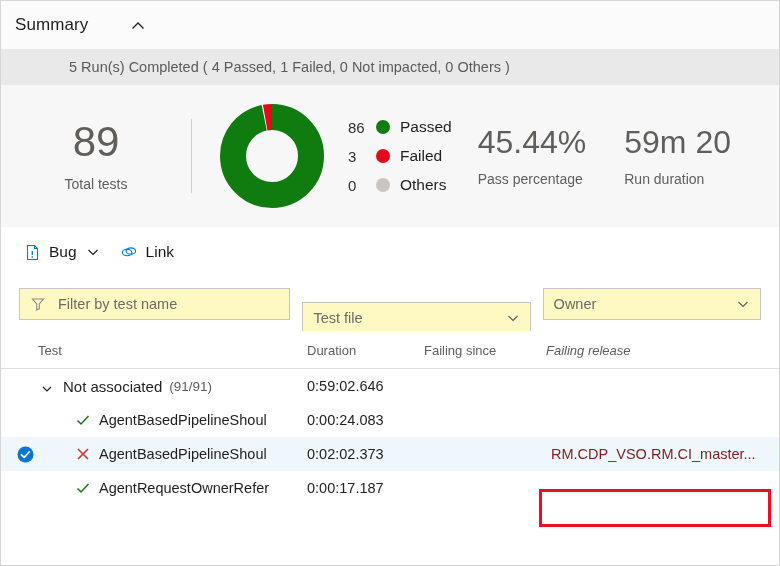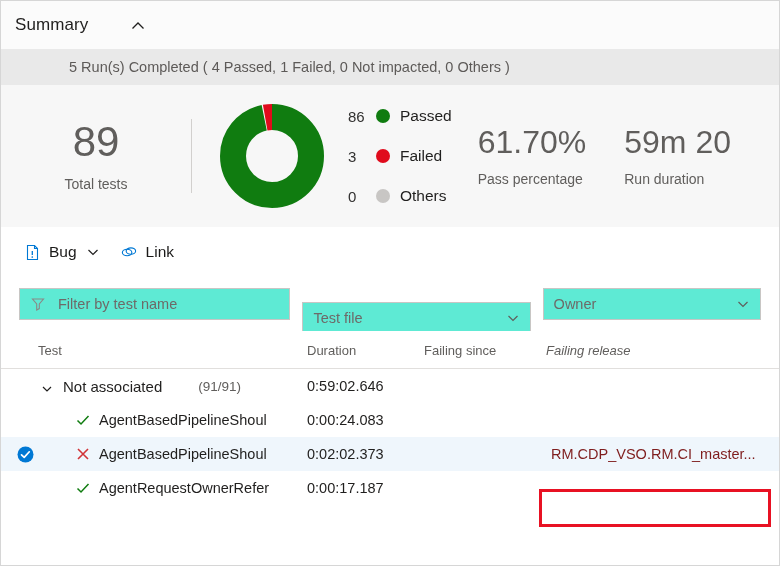--- a/index.html
+++ b/index.html
@@ -101,21 +101,21 @@
     display: flex;
     justify-content: center;
     align-items: center;
     margin-left: 18px;
   }
   .legend {
     flex: 0 0 auto;
     margin-left: 14px;
     display: flex;
     flex-direction: column;
-    gap: 20px;
+    gap: 9px;
   }
   .legend-row {
     display: flex;
     align-items: center;
     font-size: 15px;
     color: #323130;
     height: 20px;
   }
   .legend-count {
     width: 26px;
@@ -186,21 +186,21 @@
     display: flex;
     align-items: center;
     padding: 0 18px;
     box-sizing: border-box;
     gap: 12px;
     background: #fff;
   }
   .filter-box {
     height: 32px;
     border: 1px solid #c8c6c4;
-    background: #5eead4;
+    background: #fef9c3;
     display: flex;
     align-items: center;
     box-sizing: border-box;
     padding: 0 10px;
   }
   .filter-name { width: 276px; }
   .filter-testfile { width: 232px; justify-content: space-between; margin-top: 28px; }
   .filter-owner { width: 222px; justify-content: space-between; }
   .funnel-icon {
     width: 16px;
@@ -253,21 +253,20 @@
     display: flex;
     align-items: center;
     font-size: 14.5px;
     color: #201f1e;
     white-space: nowrap;
   }
   .cell-test {
     left: 98px;
     width: 192px;
     overflow: hidden;
-    gap: 29px;
   }
   .cell-duration { left: 306px; }
   .cell-since { left: 423px; }
   .cell-release { left: 550px; }
 
   .group-caret {
     position: absolute;
     left: 40px;
     top: 12px;
     width: 12px;
@@ -360,21 +359,21 @@
         <span class="legend-label">Failed</span>
       </div>
       <div class="legend-row">
         <span class="legend-count">0</span>
         <span class="legend-dot" style="background:#c8c6c4"></span>
         <span class="legend-label">Others</span>
       </div>
     </div>
 
     <div class="stat-pct">
-      <div class="stat-big">61.70%</div>
+      <div class="stat-big">45.44%</div>
       <div class="stat-caption">Pass percentage</div>
     </div>
 
     <div class="stat-dur">
       <div class="stat-big">59m 20</div>
       <div class="stat-caption">Run duration</div>
     </div>
   </div>
 
   <div class="toolbar">

